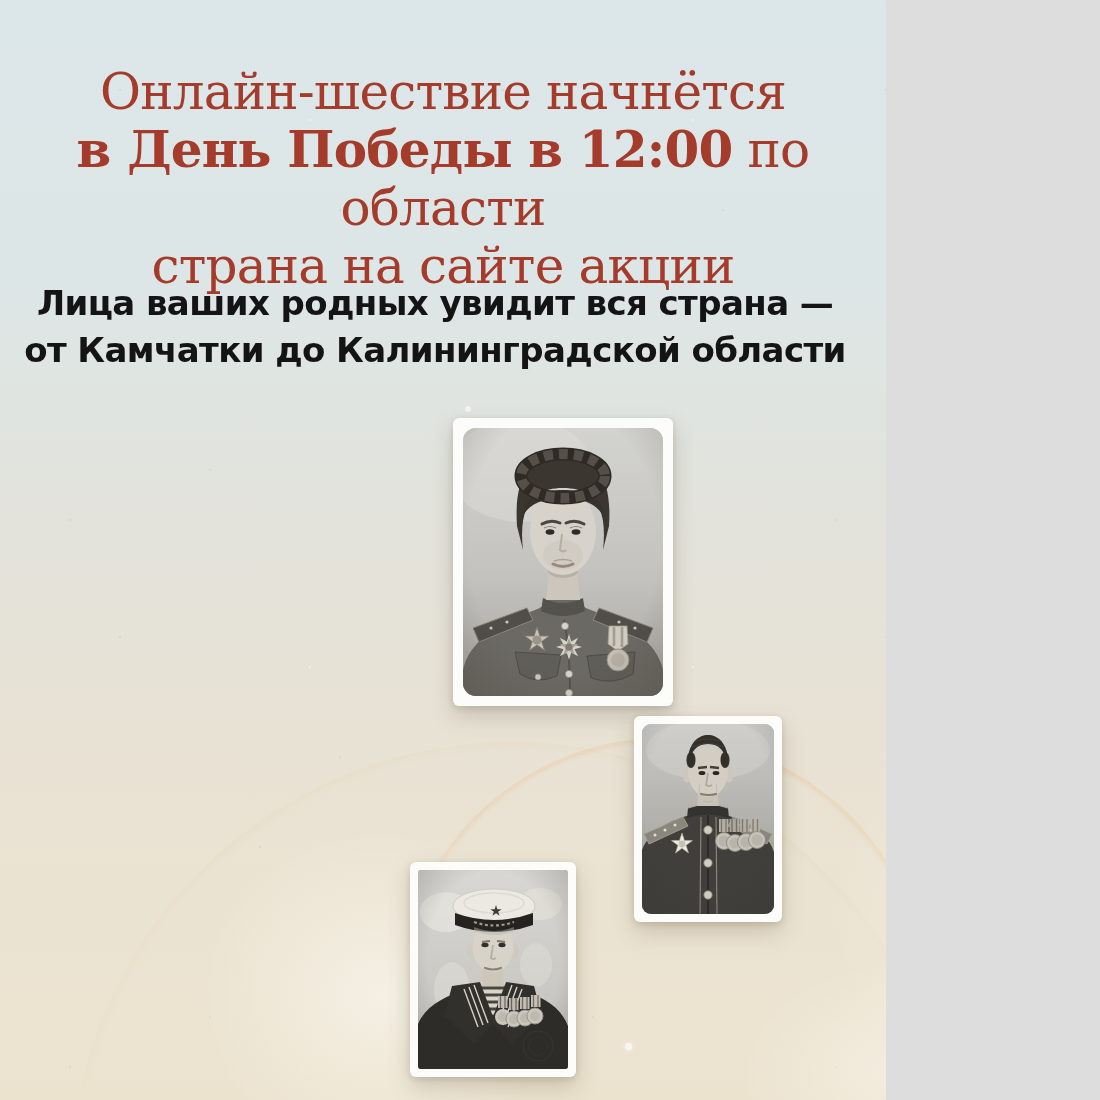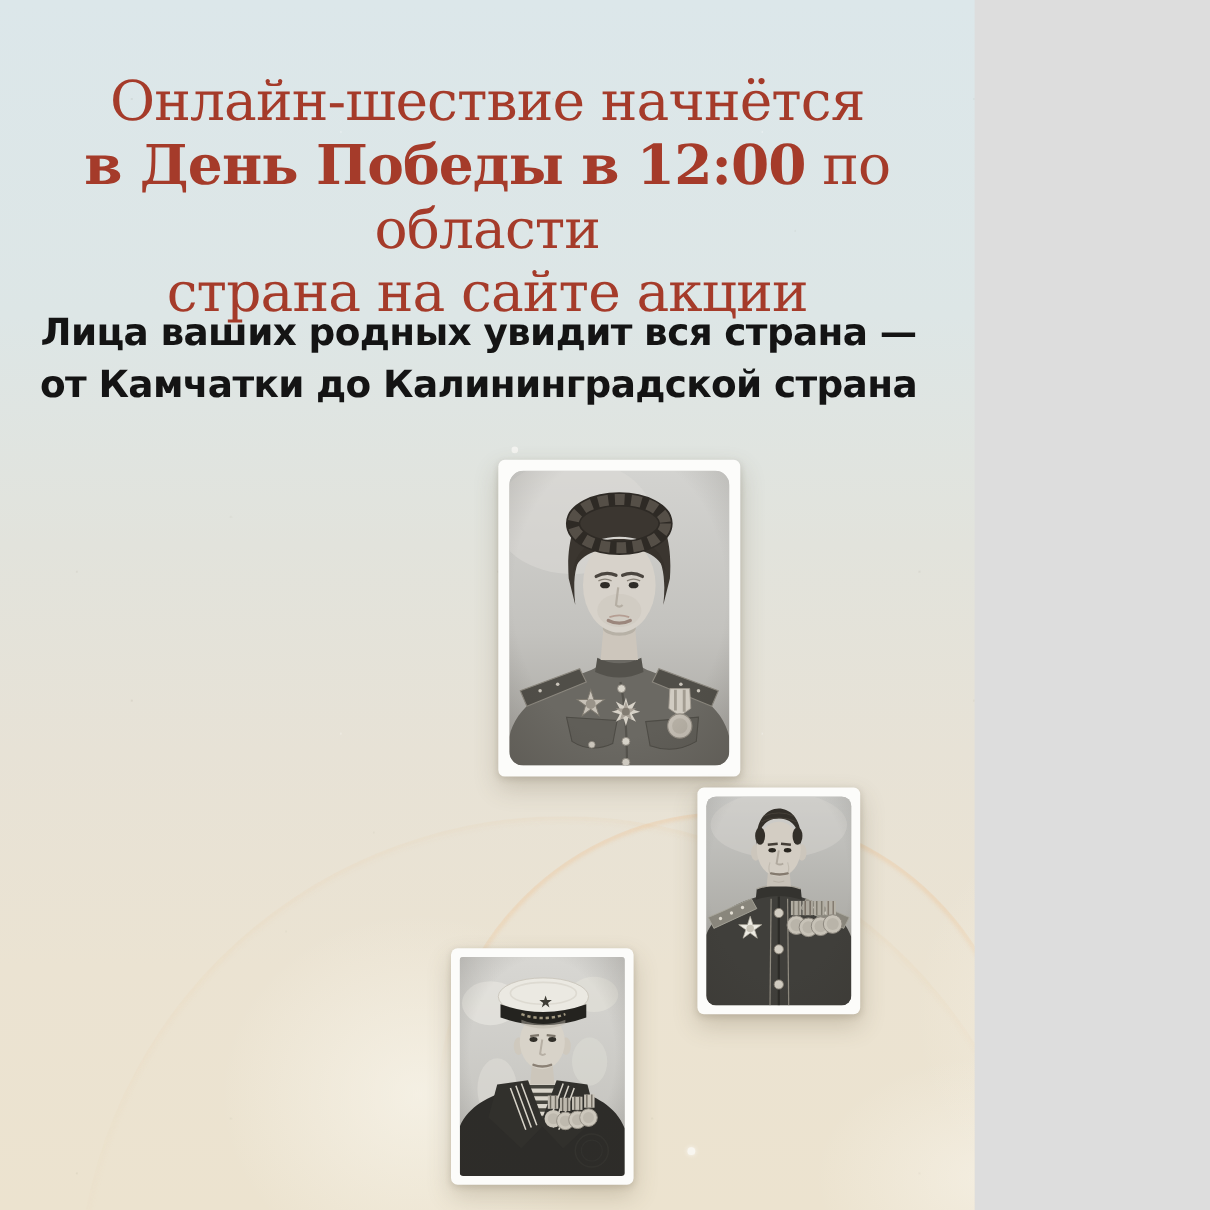--- a/index.html
+++ b/index.html
@@ -86,21 +86,21 @@
   <div class="dot dot2"></div>
 
   <header class="headline">
     <div>Онлайн-шествие начнётся</div>
     <div><strong class="bold">в День Победы в 12:00</strong><span> по области</span></div>
     <div>страна на сайте акции</div>
   </header>
 
   <p class="subtitle">
     <span class="sub-line">Лица ваших родных увидит вся страна —</span>
-    <span class="sub-line">от Камчатки до Калининградской страна</span>
+    <span class="sub-line">от Камчатки до Калининградской области</span>
   </p>
 
   <figure class="photo photo1" role="img" aria-label="Архивный чёрно-белый портрет: женщина-военнослужащая с косами венком, в форме с погонами, двумя орденами и медалью">
     <div class="inner">
       <svg viewBox="0 0 200 268" width="200" height="268" aria-hidden="true">
         <defs>
           <linearGradient id="p1bg" x1="0" y1="0" x2="0" y2="1">
             <stop offset="0" stop-color="#d3d3d0"></stop>
               <stop offset="0.55" stop-color="#c3c2be"></stop>
               <stop offset="1" stop-color="#a7a5a0"></stop>

